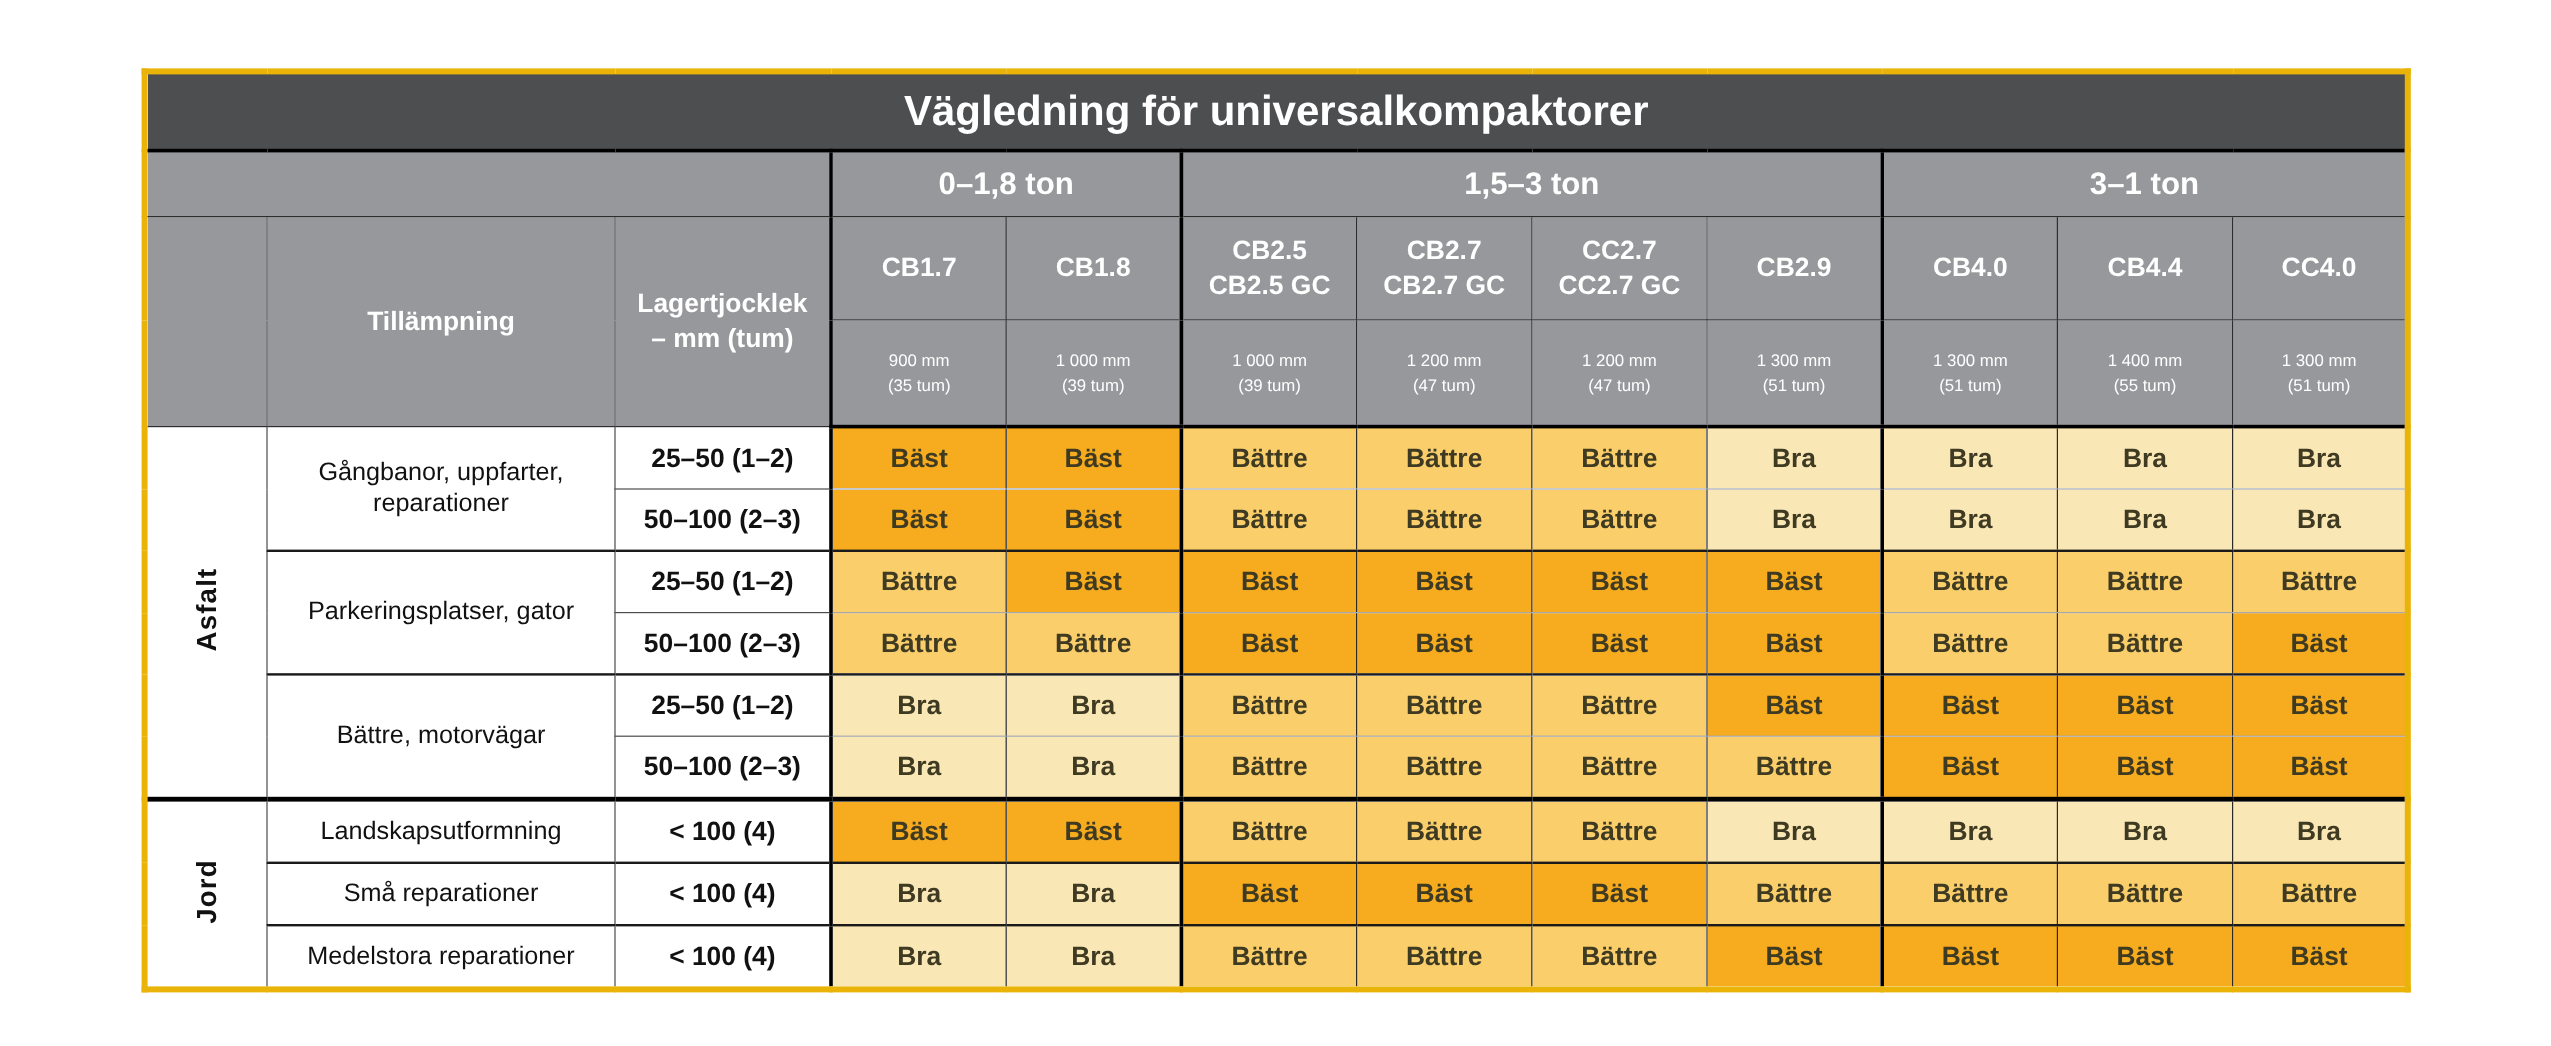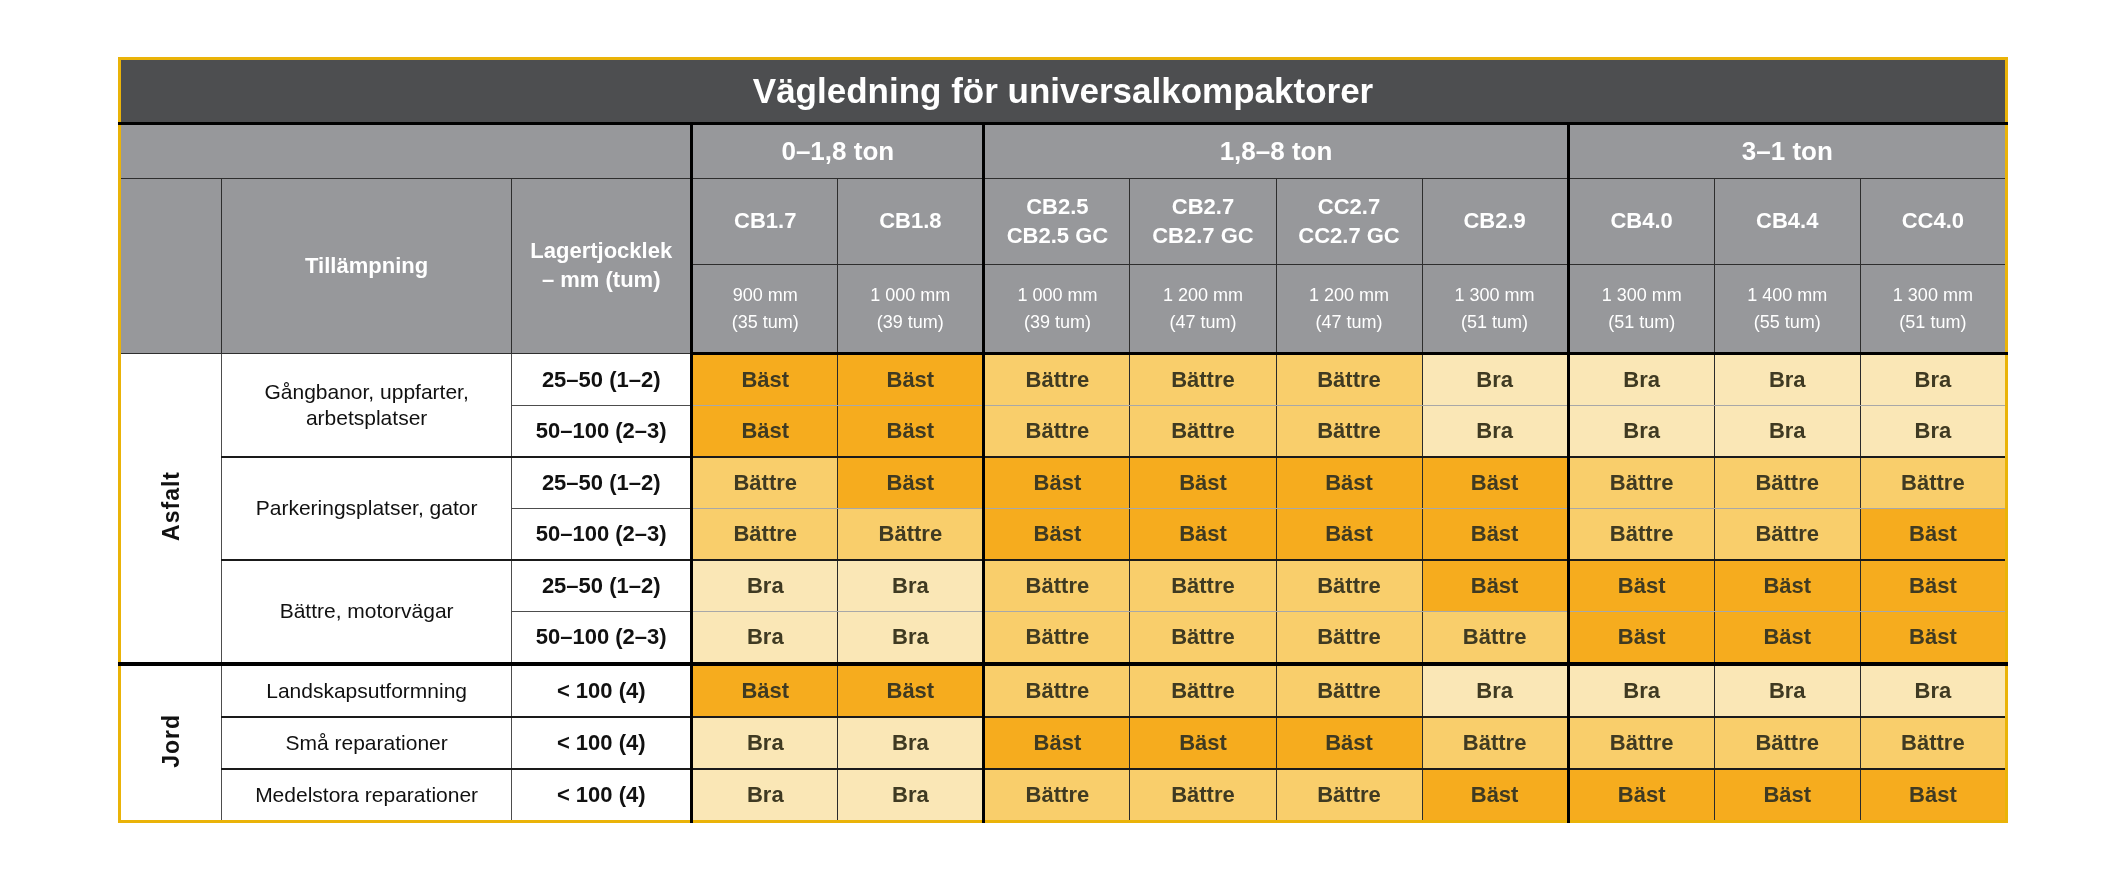--- a/index.html
+++ b/index.html
@@ -11,34 +11,34 @@
     --c-rating-text:#3F3A22;
   }
   html,body{margin:0;padding:0;}
   body{
     width:2126px;height:872px;background:#ffffff;
     font-family:"Liberation Sans",sans-serif;position:relative;
   }
   .table-wrap{position:absolute;left:118px;top:57px;}
   table{
     border-collapse:collapse;table-layout:fixed;width:1890px;
-    border:3px solid #eab308;
+    border:5px solid #eab308;
     padding-left:32px;
   }
   td{padding:0 4px;text-align:center;vertical-align:middle;overflow:hidden;}
   
   .h-gray{background:var(--c-header);color:#fff;border:1px solid #2e2e2e;}
   .title-cell{
     background:var(--c-title);color:#fff;font-size:35px;font-weight:bold;
     height:62px;border:1px solid #000;border-bottom:3px solid #000;
     letter-spacing:0px;
   }
   .weight-row td{height:53px;font-size:26px;font-weight:bold;}
   .model-row td{height:85px;font-size:22px;font-weight:bold;line-height:1.3;}
-  .width-row td{height:87px;font-size:18px;font-weight:400;line-height:1.45;}
+  .width-row td{height:87px;font-size:14px;font-weight:400;line-height:1.45;}
   .head-bottom{border-bottom:3px solid #000 !important;}
   .h-app,.h-thick{font-size:22px;font-weight:bold;line-height:1.3;}
   
   tbody td{background:#fff;height:50px;border:1px solid #4d4d4d;color:#111;}
   .app-cell{font-size:21px;font-weight:400;line-height:1.25;}
   .thick-cell{font-size:22px;font-weight:bold;}
   .group-cell{font-weight:bold;}
   .vertical{
     display:inline-block;writing-mode:vertical-rl;transform:rotate(180deg);
     font-size:23px;font-weight:bold;color:#111;letter-spacing:1px;
@@ -71,21 +71,21 @@
         <col style="width:146px">
         <col style="width:146px">
     </colgroup>
     <thead>
       <tr>
         <td colspan="12" class="title-cell">Vägledning för universalkompaktorer</td>
       </tr>
       <tr class="weight-row" id="weight-row">
           <td class="h-gray" colspan="3"></td>
           <td class="h-gray sep-left" colspan="2">0–1,8 ton</td>
-          <td class="h-gray sep-left" colspan="4">1,8–8 ton</td>
+          <td class="h-gray sep-left" colspan="4">1,5–3 ton</td>
           <td class="h-gray sep-left" colspan="3">3–1 ton</td>
         </tr>
       <tr class="model-row" id="model-row">
           <td class="h-gray" rowspan="2"></td>
           <td class="h-gray h-app" rowspan="2">Tillämpning</td>
           <td class="h-gray h-thick" rowspan="2">Lagertjocklek<br>– mm (tum)</td>
           <td class="h-gray sep-left">CB1.7</td>
           <td class="h-gray">CB1.8</td>
           <td class="h-gray sep-left">CB2.5<br>CB2.5 GC</td>
           <td class="h-gray">CB2.7<br>CB2.7 GC</td>
@@ -103,21 +103,21 @@
           <td class="h-gray head-bottom">1 200 mm<br>(47 tum)</td>
           <td class="h-gray head-bottom">1 300 mm<br>(51 tum)</td>
           <td class="h-gray head-bottom sep-left">1 300 mm<br>(51 tum)</td>
           <td class="h-gray head-bottom">1 400 mm<br>(55 tum)</td>
           <td class="h-gray head-bottom">1 300 mm<br>(51 tum)</td>
         </tr>
     </thead>
     <tbody id="table-body">
         <tr>
           <td class="group-cell" rowspan="6"><span class="vertical">Asfalt</span></td>
-          <td class="app-cell" rowspan="2">Gångbanor, uppfarter, arbetsplatser</td>
+          <td class="app-cell" rowspan="2">Gångbanor, uppfarter, reparationer</td>
           <td class="thick-cell">25–50 (1–2)</td>
           <td class="rating sep-left" style="background: rgb(246, 172, 30);">Bäst</td>
           <td class="rating" style="background: rgb(246, 172, 30);">Bäst</td>
           <td class="rating sep-left" style="background: rgb(249, 206, 107);">Bättre</td>
           <td class="rating" style="background: rgb(249, 206, 107);">Bättre</td>
           <td class="rating" style="background: rgb(249, 206, 107);">Bättre</td>
           <td class="rating" style="background: rgb(250, 231, 182);">Bra</td>
           <td class="rating sep-left" style="background: rgb(250, 231, 182);">Bra</td>
           <td class="rating" style="background: rgb(250, 231, 182);">Bra</td>
           <td class="rating" style="background: rgb(250, 231, 182);">Bra</td>

